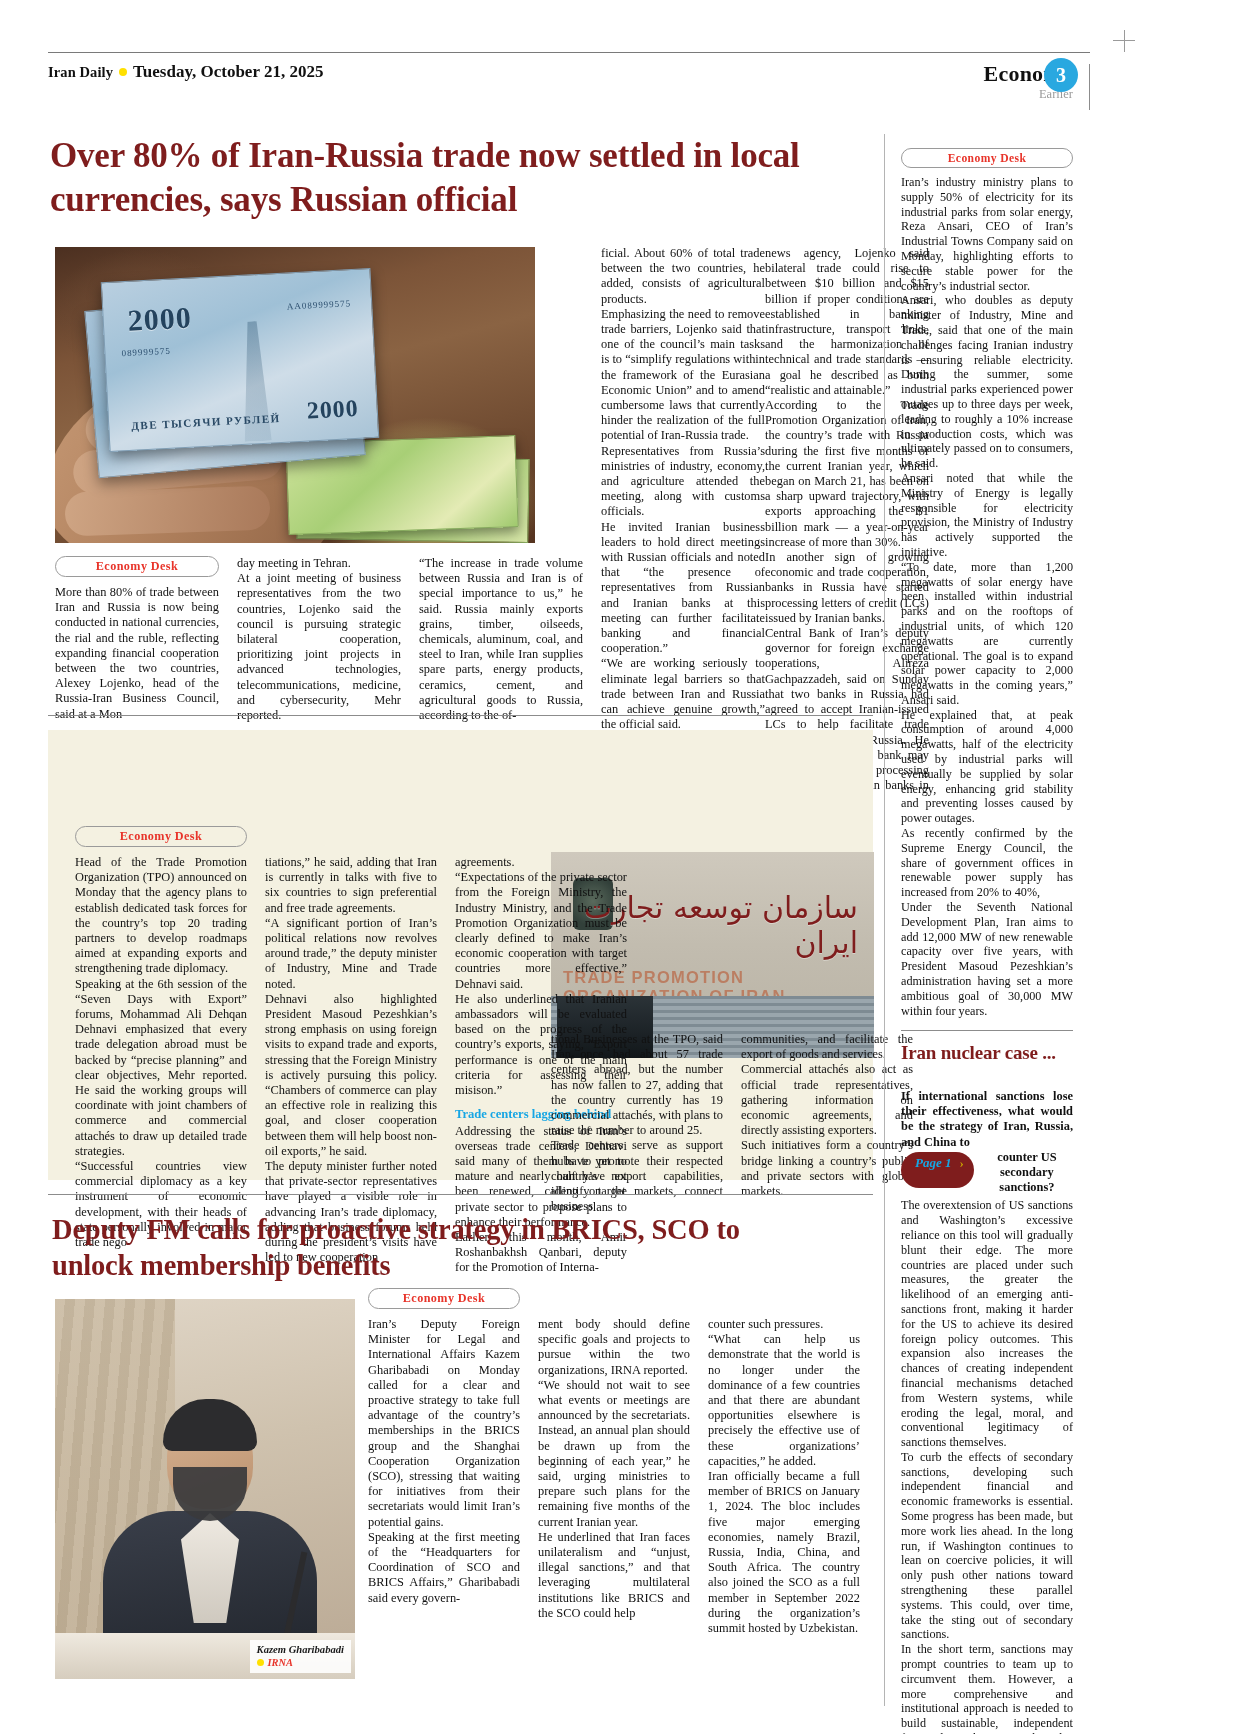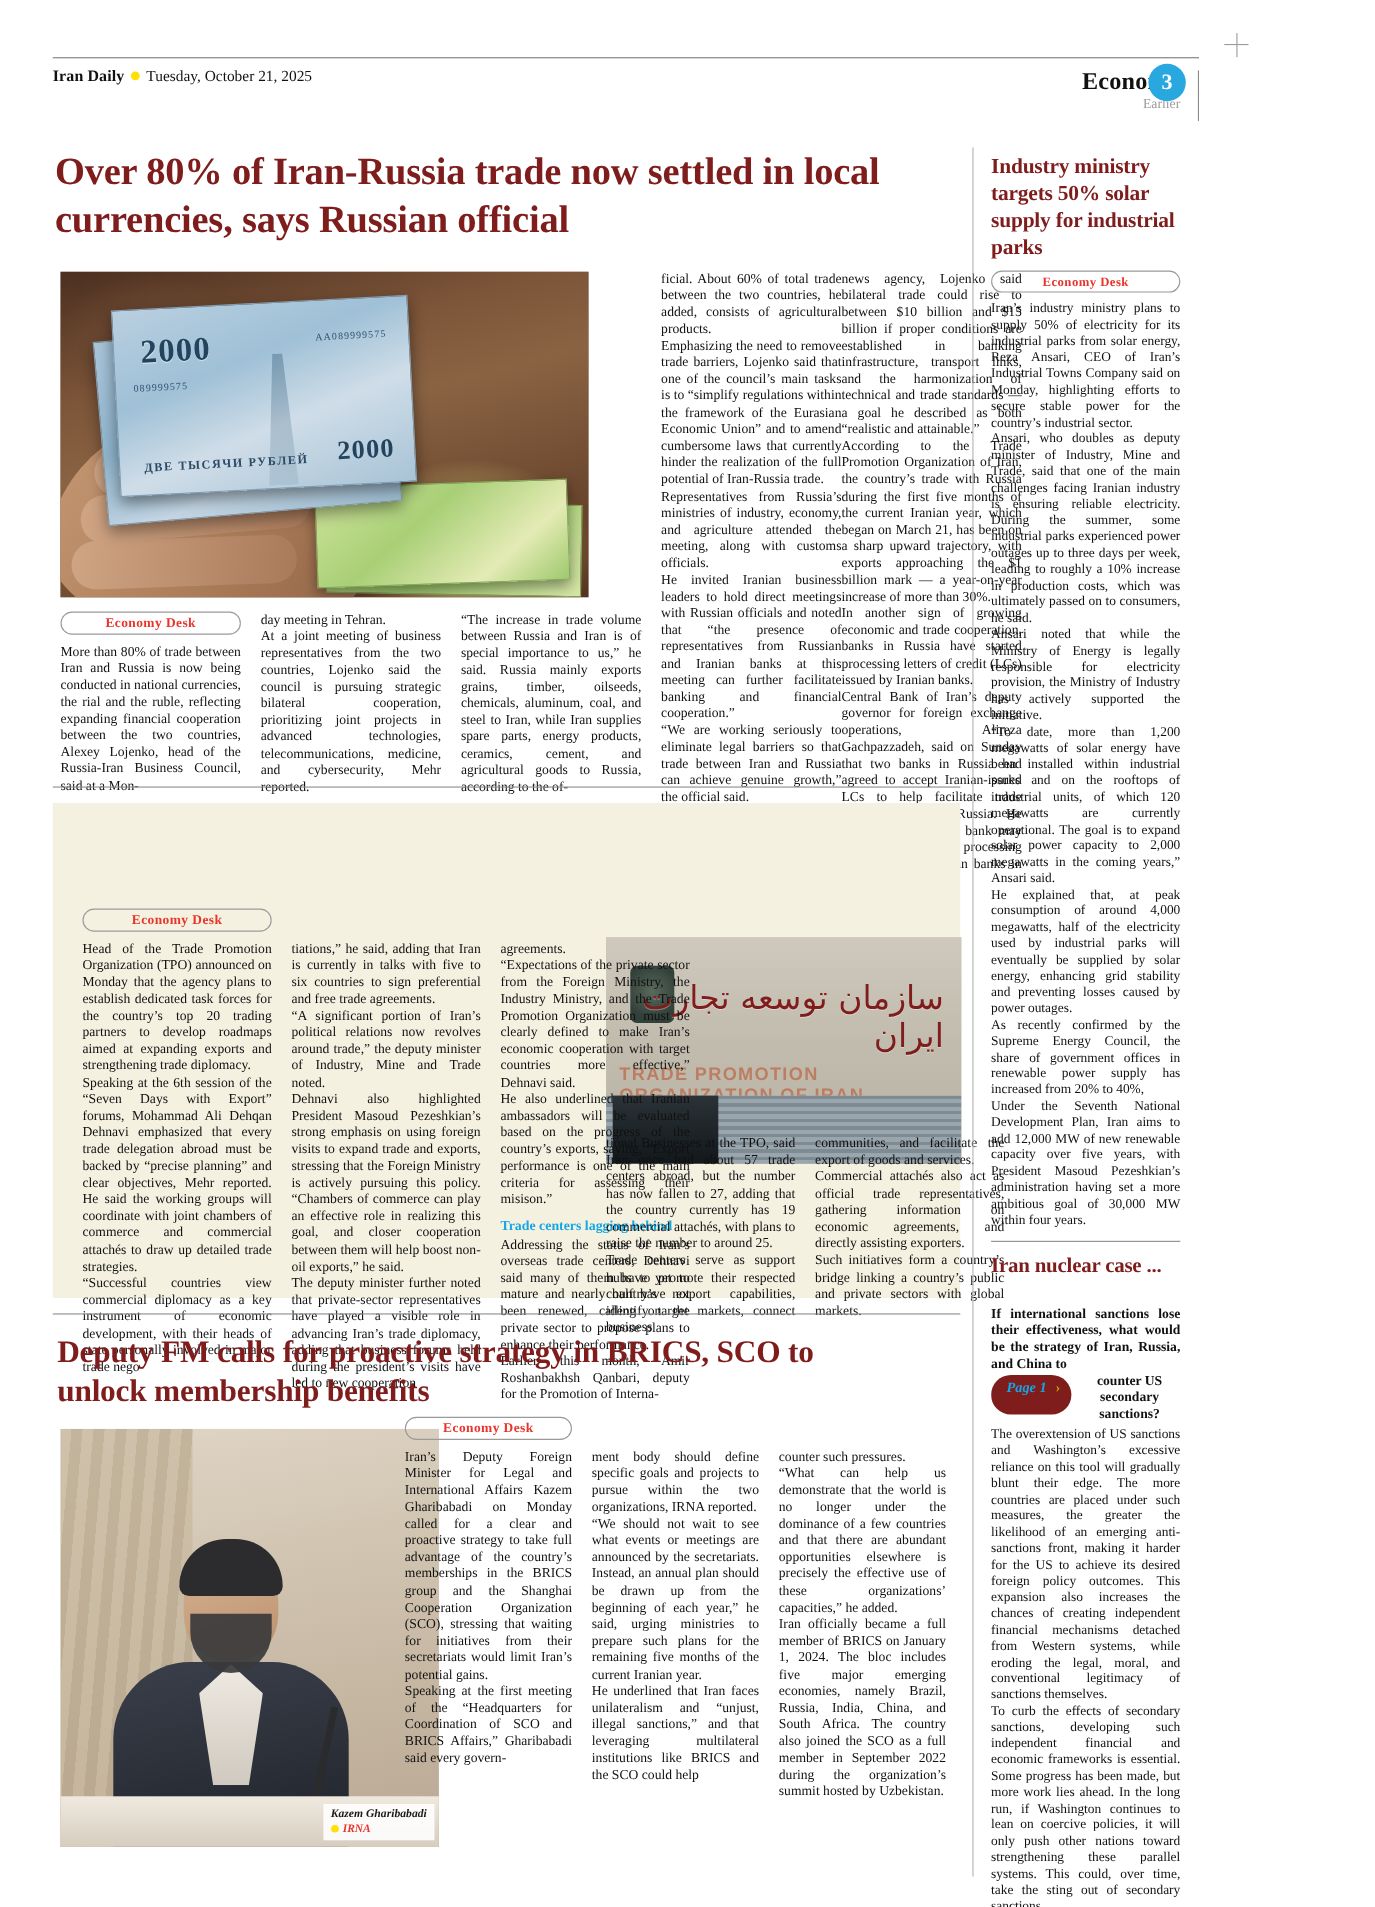--- a/index.html
+++ b/index.html
@@ -23,21 +23,21 @@
     border-top: 1.3px solid #7a7a7a;
     display: flex; align-items: flex-start; justify-content: space-between;
     padding-top: 9px; height: 62px;
   }
   .mast-left { display:flex; align-items:baseline; gap:6px; font-size:14.5px; }
   .mast-brand { font-weight: bold; letter-spacing: .1px; }
   .dot-yellow {
     display:inline-block; width:8px; height:8px; border-radius:50%;
     background:#FFE000; position:relative; top:-1px;
   }
-  .mast-date { font-size: 14px; }
+  .mast-date { font-size: 17px; font-weight: bold; }
   .mast-right { display:flex; align-items:flex-start; gap:0; position:relative; }
   .sect-wrap { text-align:right; padding-right: 16px; }
   .sect-title { font-size: 22px; font-weight: bold; line-height: 1.05; letter-spacing:.2px; }
   .sect-sub { font-size: 12.5px; color:#9a9a9a; line-height: 1.3; margin-top:1px; }
   .mast-div { width:1px; background:#8c8c8c; height:46px; margin-top:2px; }
   .pagenum {
     position:absolute; left: 1044px; top: 58px;
     width: 34px; height: 34px; border-radius: 50%;
     background:#29A8E0; color:#fff; font-weight:bold; font-size:20px;
     display:flex; align-items:center; justify-content:center;
@@ -171,21 +171,21 @@
   }
   .a2-photo .door {
     position:absolute; left:6px; bottom:0; width:96px; height:62px;
     background: linear-gradient(180deg,#2b3338,#12171a);
   }
   .a2-cols { position:absolute; left:75px; top:826px; width:775px; }
 
   
   .a3-title { position:absolute; left:52px; top:1212px; width:740px; font-size:28.5px; line-height:36px; }
   .a3-photo {
-    position:absolute; left:55px; top:1299px; width:344px; height:380px; overflow:hidden;
+    position:absolute; left:55px; top:1299px; width:300px; height:380px; overflow:hidden;
     background:#d8cfc2;
   }
   .a3-photo .bg {
     position:absolute; inset:0;
     background: linear-gradient(170deg,#e0d6c7 0%, #cfc2ae 40%, #b9a893 100%);
   }
   .a3-photo .curtain {
     position:absolute; left:0; top:0; width:120px; height:100%;
     background: repeating-linear-gradient(95deg,#c8b89f 0 10px,#b7a68b 10px 20px);
     opacity:.7;
@@ -420,21 +420,20 @@
         <div class="body-txt" style="white-space:pre-line;">counter such pressures.
 “What can help us demonstrate that the world is no longer under the dominance of a few countries and that there are abundant opportunities elsewhere is precisely the effective use of these organizations’ capacities,” he added.
 Iran officially became a full member of BRICS on January 1, 2024. The bloc includes five major emerging economies, namely Brazil, Russia, India, China, and South Africa. The country also joined the SCO as a full member in September 2022 during the organization’s summit hosted by Uzbekistan.</div>
       </div>
     </div>
   </div>
 
   <div class="side-vrule"></div>
   <div class="side">
 
-    <div class="side-title hl">Industry ministry targets 50% solar supply for industrial parks</div>
     <div class="side-badge">Economy  Desk</div>
     <div class="side-txt" style="white-space:pre-line;">Iran’s industry ministry plans to supply 50% of electricity for its industrial parks from solar energy, Reza Ansari, CEO of Iran’s Industrial Towns Company said on Monday, highlighting efforts to secure stable power for the country’s industrial sector.
 Ansari, who doubles as deputy minister of Industry, Mine and Trade, said that one of the main challenges facing Iranian industry is ensuring reliable electricity. During the summer, some industrial parks experienced power outages up to three days per week, leading to roughly a 10% increase in production costs, which was ultimately passed on to consumers, he said.
 Ansari noted that while the Ministry of Energy is legally responsible for electricity provision, the Ministry of Industry has actively supported the initiative.
 “To date, more than 1,200 megawatts of solar energy have been installed within industrial parks and on the rooftops of industrial units, of which 120 megawatts are currently operational. The goal is to expand solar power capacity to 2,000 megawatts in the coming years,” Ansari said.
 He explained that, at peak consumption of around 4,000 megawatts, half of the electricity used by industrial parks will eventually be supplied by solar energy, enhancing grid stability and preventing losses caused by power outages.
 As recently confirmed by the Supreme Energy Council, the share of government offices in renewable power supply has increased from 20% to 40%,
 Under the Seventh National Development Plan, Iran aims to add 12,000 MW of new renewable capacity over five years, with President Masoud Pezeshkian’s administration having set a more ambitious goal of 30,000 MW within four years.</div>
 
     <div class="side-rule"></div>

